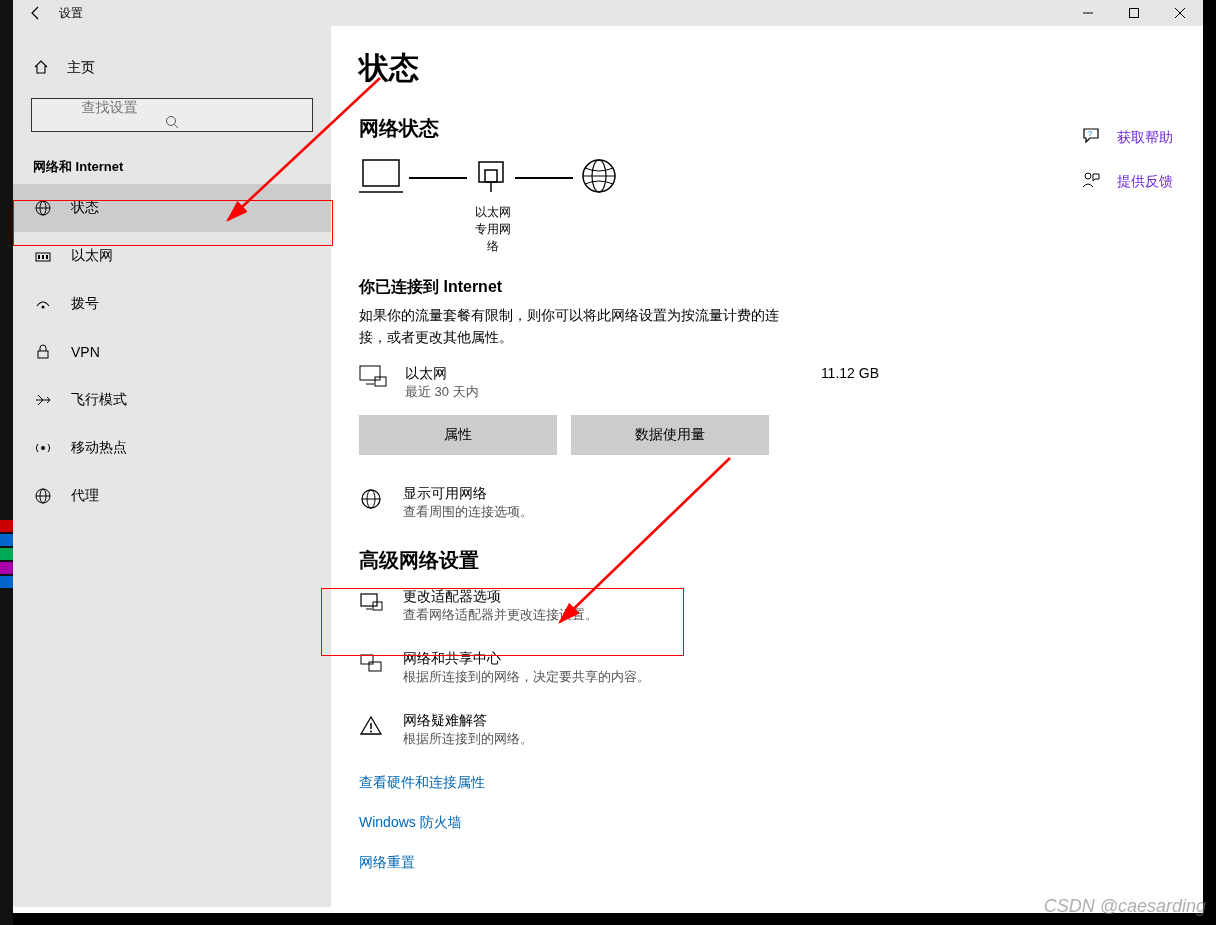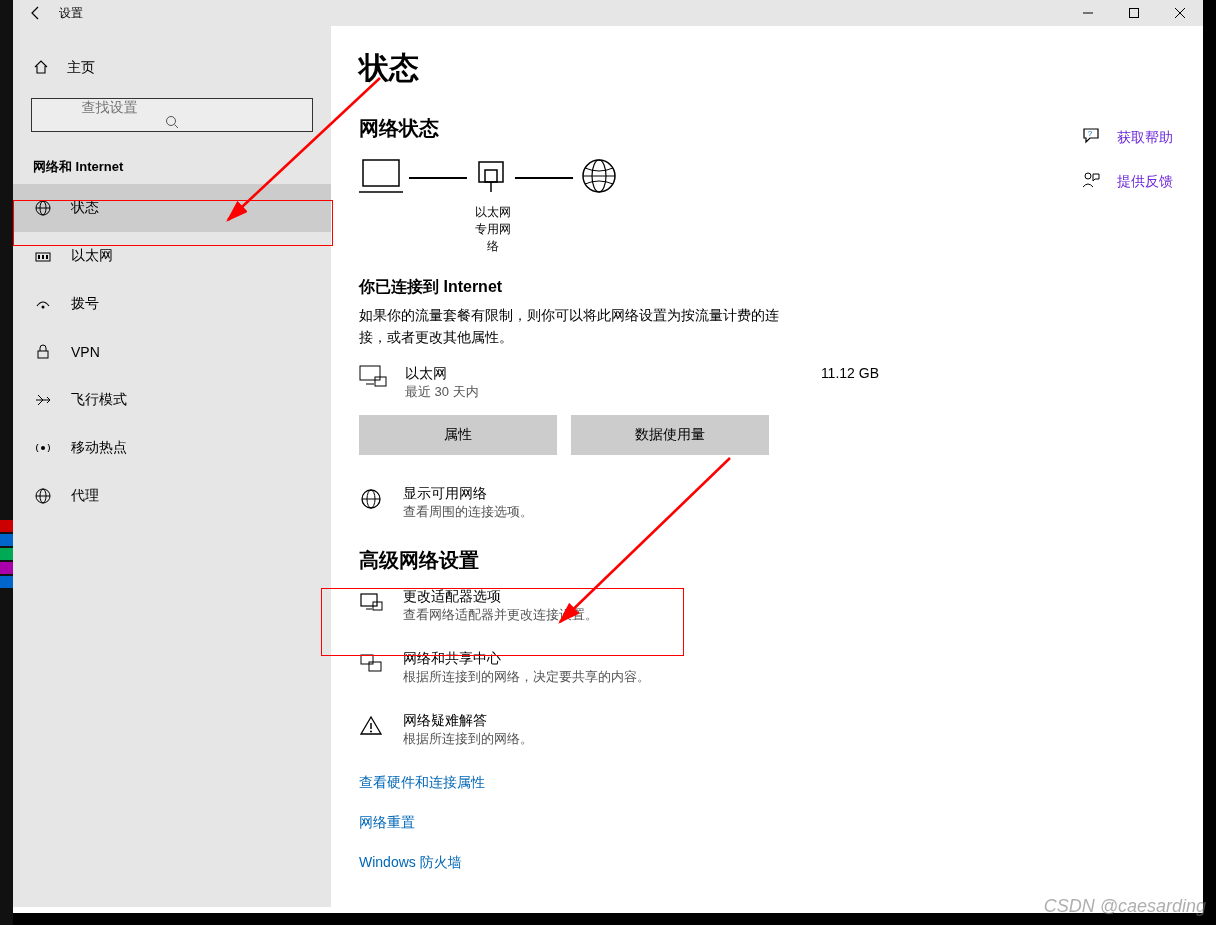--- a/index.html
+++ b/index.html
@@ -298,22 +298,22 @@
               <circle cx="12" cy="17.5" r="1" fill="#000"></circle>
             </svg>
         </div>
         <div>
           <div class="otitle">网络疑难解答</div>
           <div class="osub">根据所连接到的网络。</div>
         </div>
       </div>
 
       <a class="link">查看硬件和连接属性</a>
+      <a class="link">Windows 防火墙</a>
       <a class="link">网络重置</a>
-      <a class="link">Windows 防火墙</a>
 
       <div class="help">
         <div class="help-row">
           <span>
             <svg width="20" height="20" viewBox="0 0 20 20">
                 <path d="M3 3 h14 v9 h-8 l-4 4 v-4 h-2 z" stroke="#000" fill="none" stroke-width="1.2"></path>
                 <text x="9" y="10" font-size="8" text-anchor="middle" fill="#0067b8">?</text>
               </svg>
           </span>
           <span class="htxt">获取帮助</span>

